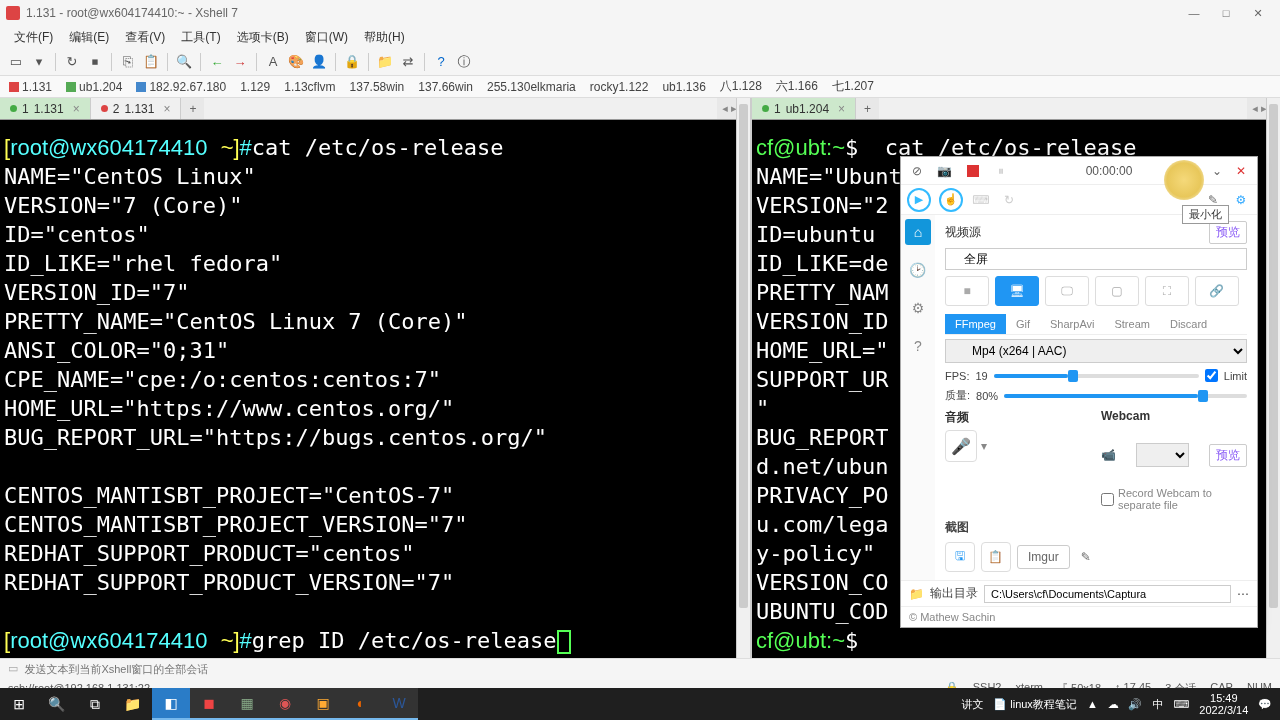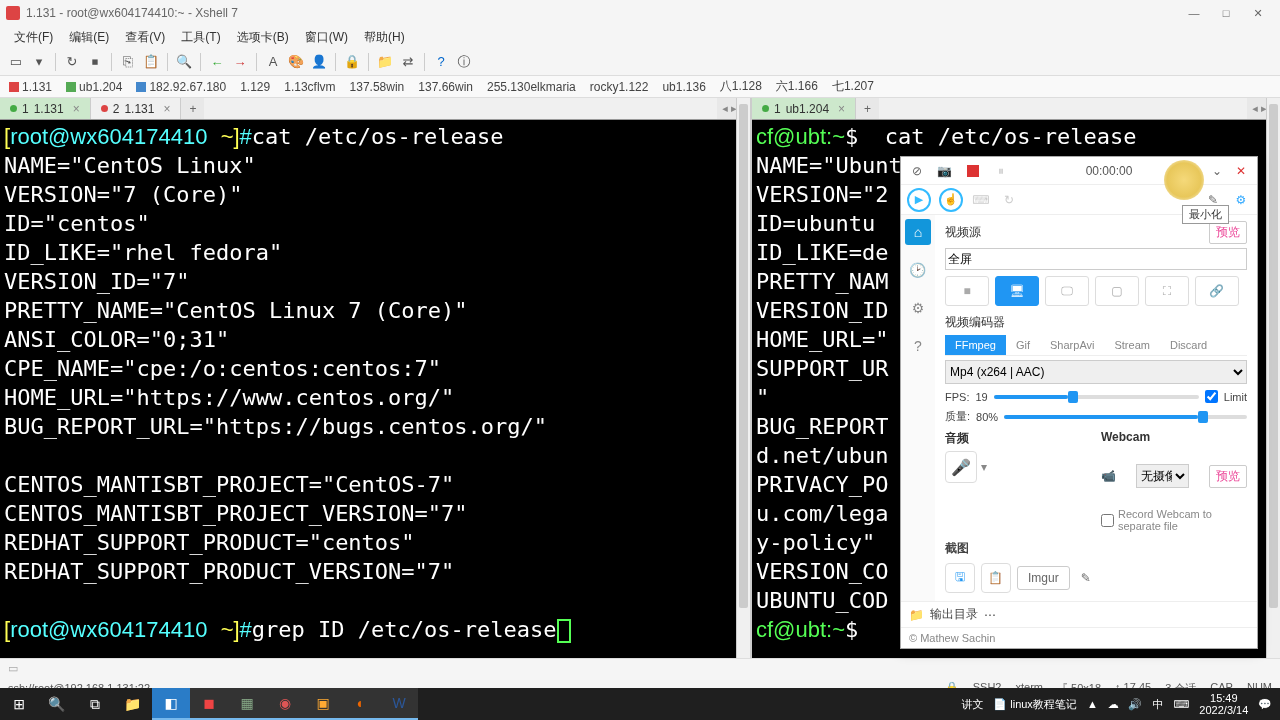--- a/index.html
+++ b/index.html
@@ -41,21 +41,21 @@
 .tab.inactive { background: #f0f0f0; }
 .tab .dot { width: 7px; height: 7px; border-radius: 50%; display: inline-block; }
 .dot.g { background: #4a4; }
 .dot.r { background: #d44; }
 .tab .x { margin-left: 4px; color: #888; }
 .tabadd { padding: 0 8px; display: flex; align-items: center; color: #666; cursor: pointer; }
 .tabspacer { flex: 1; background: #f0f0f0; }
 .tabctl { padding: 0 5px; color: #888; font-size: 11px; display: flex; align-items: center; }
 
 
-.term { flex: 1; background: #000; color: #fff; font-family: Consolas, monospace; font-size: 22px; line-height: 29px; padding: 2px 4px; white-space: pre; overflow: hidden; position: relative; }
+.term { flex: 1; background: #000; color: #fff; font-family: Consolas, monospace; font-size: 22px; line-height: 29px; padding: 13px 4px; white-space: pre; overflow: hidden; position: relative; }
 .term.right { font-size: 22px; }
 .term-scroll { position: absolute; right: 0; top: 0; bottom: 0; width: 14px; background: #f0f0f0; border-left: 1px solid #ccc; }
 .term-scroll .thumb { position: absolute; left: 2px; right: 2px; background: #ccc; border-radius: 2px; }
 .c-y { color: #ffff55; }
 .c-c { color: #55ffff; }
 .c-g { color: #55ff55; }
 .cursor-box { border: 2px solid #55ff55; display: inline-block; width: 14px; height: 24px; vertical-align: middle; }
 
 
 .captura { position: absolute; right: 22px; top: 156px; width: 358px; background: #fff; border: 1px solid #aaa; box-shadow: 0 2px 12px rgba(0,0,0,0.3); font-size: 12px; color: #444; }
@@ -69,29 +69,29 @@
 
 .cap-row2 { height: 30px; display: flex; align-items: center; padding: 0 6px; gap: 8px; border-bottom: 1px solid #eee; }
 .cap-circ { width: 24px; height: 24px; border: 2px solid #3bf; border-radius: 50%; display: flex; align-items: center; justify-content: center; color: #3bf; font-size: 11px; }
 
 .cap-body { display: flex; }
 .cap-side { width: 34px; background: #fafafa; display: flex; flex-direction: column; align-items: center; padding-top: 4px; gap: 12px; }
 .cap-side .sbtn { width: 26px; height: 26px; display: flex; align-items: center; justify-content: center; color: #888; font-size: 14px; cursor: pointer; }
 .cap-side .sbtn.on { background: #1296db; color: #fff; border-radius: 3px; }
 .cap-main { flex: 1; padding: 6px 10px 8px; }
 .cap-sec-title { font-size: 12px; color: #333; margin-bottom: 4px; display: flex; justify-content: space-between; align-items: center; }
-.cap-preview { border: 1px solid #ccc; padding: 2px 6px; border-radius: 2px; color: #ec4899; cursor: pointer; }
-.cap-input { width: 100%; border: 1px solid #ccc; padding: 3px 2px; font-size: 12px; margin-bottom: 6px; }
+.cap-preview { border: 1px solid #ccc; padding: 2px 6px; border-radius: 2px; color: #8b5cf6; cursor: pointer; }
+.cap-input { width: 100%; border: 1px solid #ccc; padding: 3px 18px; font-size: 12px; margin-bottom: 6px; }
 .cap-modes { display: flex; gap: 6px; margin-bottom: 8px; }
 .cap-mode { width: 44px; height: 30px; border: 1px solid #ddd; display: flex; align-items: center; justify-content: center; color: #aaa; border-radius: 3px; cursor: pointer; }
 .cap-mode.on { background: #2096f3; color: #fff; border-color: #2096f3; }
 .cap-enc-tabs { display: flex; margin-bottom: 4px; border-bottom: 1px solid #eee; }
 .cap-enc-tab { padding: 4px 10px; font-size: 11px; color: #888; cursor: pointer; }
 .cap-enc-tab.on { background: #2096f3; color: #fff; }
-.cap-select { width: 100%; border: 1px solid #ccc; padding: 3px 0; font-size: 12px; margin-bottom: 6px; }
+.cap-select { width: 100%; border: 1px solid #ccc; padding: 3px 22px; font-size: 12px; margin-bottom: 6px; }
 .cap-slider-row { display: flex; align-items: center; gap: 6px; font-size: 11px; margin-bottom: 6px; }
 .cap-slider { flex: 1; height: 4px; background: #ddd; position: relative; border-radius: 2px; }
 .cap-slider .fill { position: absolute; left: 0; top: 0; bottom: 0; background: #2096f3; border-radius: 2px; }
 .cap-slider .knob { position: absolute; top: -4px; width: 10px; height: 12px; background: #2096f3; border-radius: 2px; }
 .cap-cols { display: flex; gap: 10px; margin-top: 6px; }
 .cap-col { flex: 1; }
 .cap-col h4 { font-size: 12px; font-weight: 600; color: #333; margin-bottom: 4px; }
 .cap-mic { width: 32px; height: 32px; border: 1px solid #ddd; border-radius: 4px; display: flex; align-items: center; justify-content: center; color: #2096f3; font-size: 16px; }
 .cap-check { display: flex; align-items: center; gap: 4px; font-size: 11px; color: #888; margin-top: 4px; }
 .cap-shots { display: flex; gap: 6px; align-items: center; margin-top: 6px; }
@@ -285,20 +285,21 @@
 UBUNTU_COD
 <span class="c-g">cf@ubt:~</span>$  </div>
     <div class="term-scroll">
         <div class="thumb" style="top:6px;height:90%"></div>
       </div>
   </div>
 </div>
 
 <div class="compose">
   <span style="margin-right:6px;">▭</span>
+  <input placeholder="发送文本到当前Xshell窗口的全部会话" style="">
 </div>
 <div class="statusbar">
   <div>ssh://root@192.168.1.131:22</div>
   <div class="r">
     <span>🔒</span>
     <span>SSH2</span>
     <span>xterm</span>
     <span>『 <span>50x18</span></span>
     <span>↕ <span>17,45</span></span>
     <span>3 会话</span>
@@ -347,23 +348,20 @@
       <input class="cap-input" value="全屏" style="">
       <div class="cap-modes">
         <div class="cap-mode">■</div>
         <div class="cap-mode on">🖥</div>
         <div class="cap-mode">🖵</div>
         <div class="cap-mode">▢</div>
         <div class="cap-mode">⛶</div>
         <div class="cap-mode">🔗</div>
       </div>
 
-      <div class="cap-sec-title">
-          <span>视频编码器</span>
-        </div>
       <div class="cap-enc-tabs">
         <div class="cap-enc-tab on">FFmpeg</div>
         <div class="cap-enc-tab">Gif</div>
         <div class="cap-enc-tab">SharpAvi</div>
         <div class="cap-enc-tab">Stream</div>
         <div class="cap-enc-tab">Discard</div>
       </div>
       <select class="cap-select"><option>Mp4 (x264 | AAC)</option></select>
 
       <div class="cap-slider-row">
@@ -413,20 +411,21 @@
         <div class="cap-shot-btn" style="color:#888">📋</div>
         <div class="cap-imgur">Imgur</div>
         <div class="cap-ibtn">✎</div>
       </div>
     </div>
   </div>
 
   <div class="cap-foot">
     <span>📁</span>
     <span>输出目录</span>
+    <input value="C:\Users\cf\Documents\Captura" style="">
     <span>⋯</span>
   </div>
   <div class="cap-credit">© Mathew Sachin</div>
 </div>
 
 <div class="cursor-hl" style="left:1164px;top:160px;"></div>
 
 <div class="taskbar">
   <div class="tbitem">⊞</div>
   <div class="tbitem">🔍</div>

